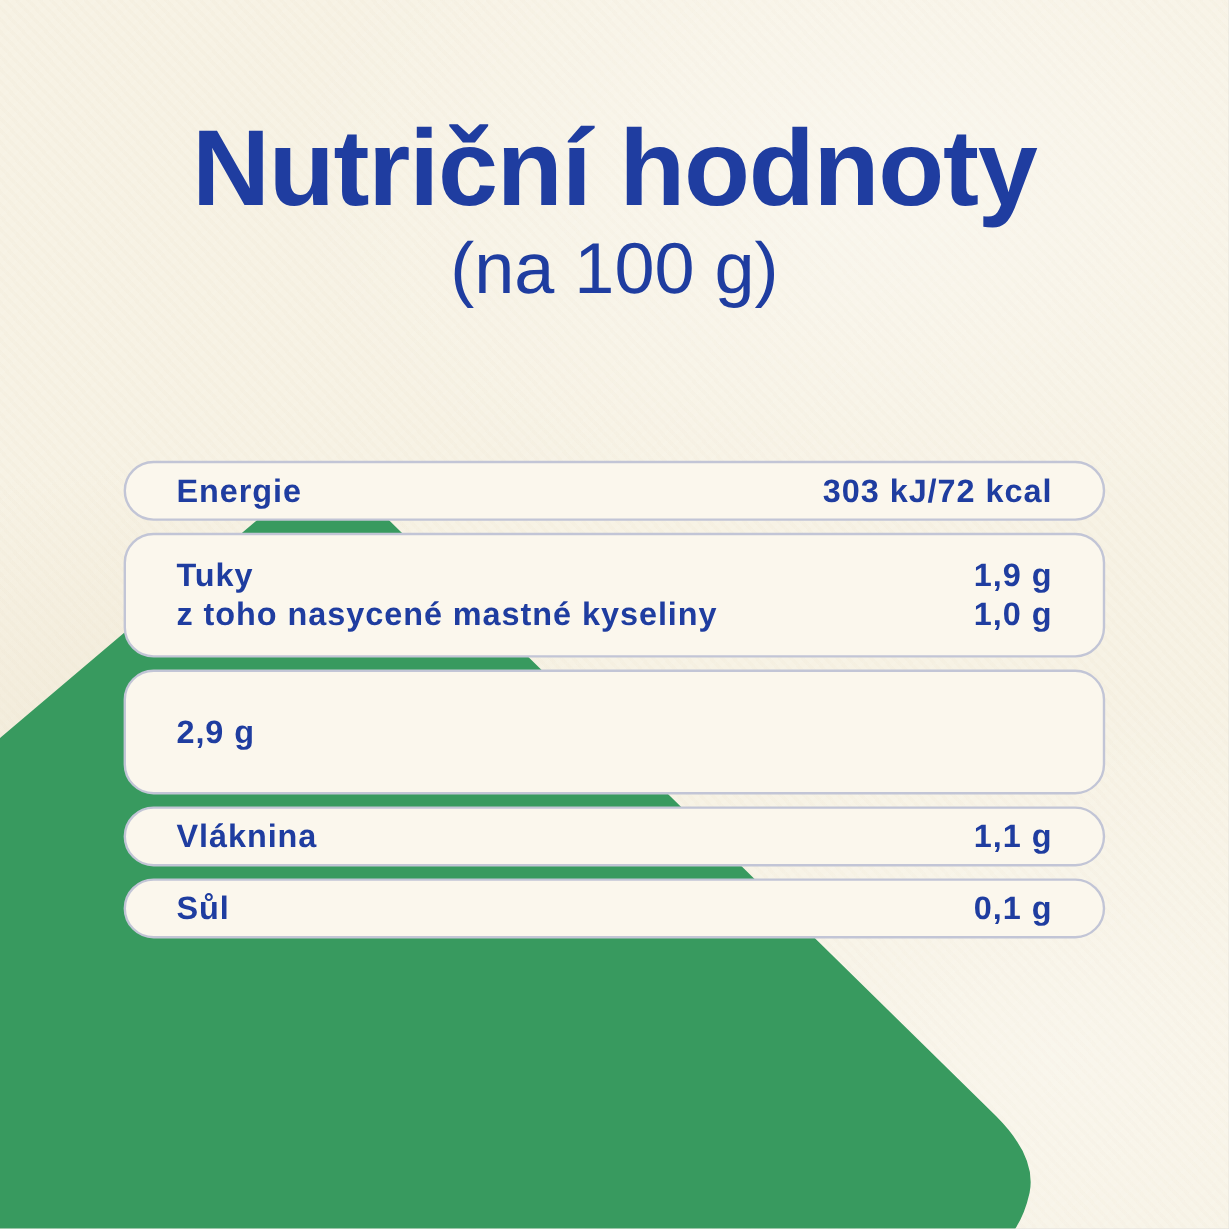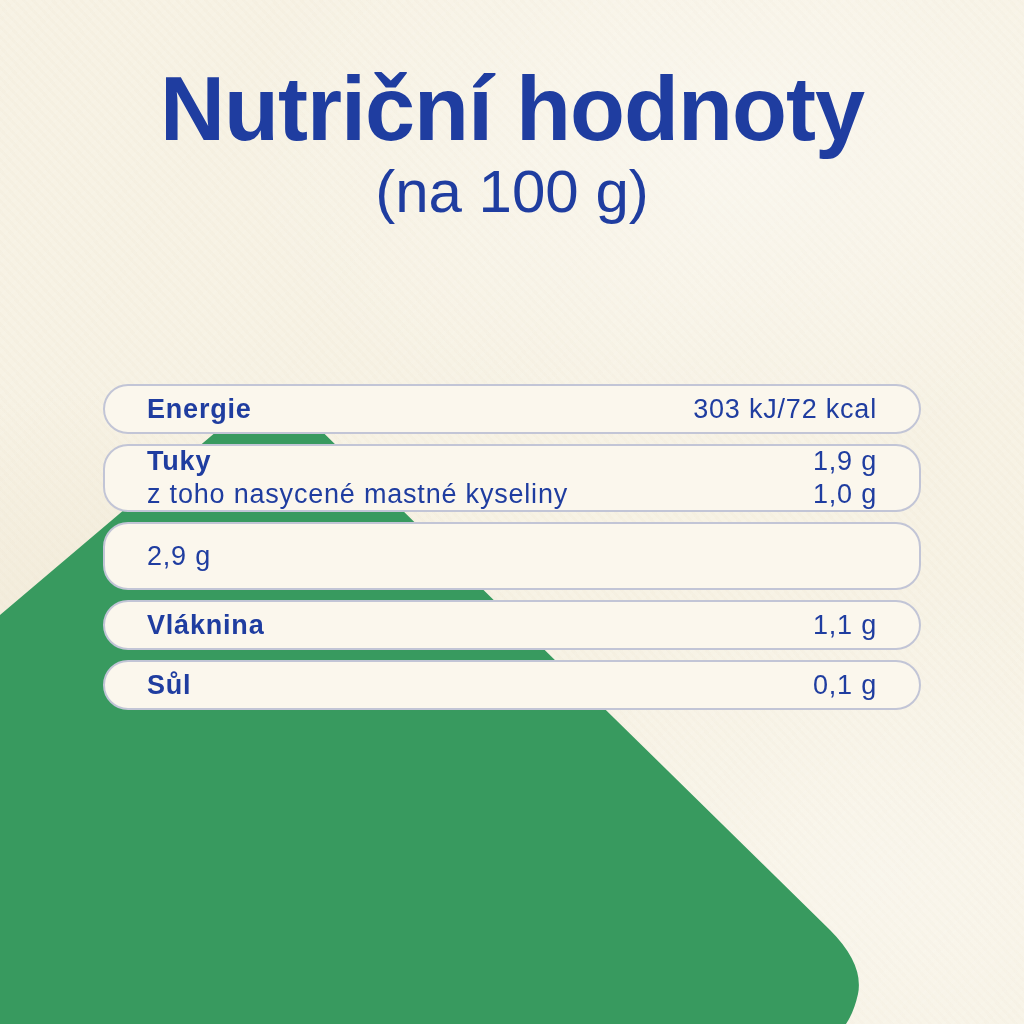--- a/index.html
+++ b/index.html
@@ -13,21 +13,21 @@
     background-image:
       radial-gradient(ellipse 820px 520px at 72% 14%, rgba(255,255,255,.38), transparent 62%),
       radial-gradient(ellipse 640px 430px at 12% 64%, rgba(234,223,199,.42), transparent 62%),
       radial-gradient(ellipse 720px 520px at 86% 86%, rgba(255,255,255,.30), transparent 60%),
       repeating-linear-gradient(47deg, rgba(222,210,184,.07) 0 3px, rgba(255,255,255,0) 3px 7px),
       repeating-linear-gradient(-43deg, rgba(255,255,255,.06) 0 2px, rgba(255,255,255,0) 2px 6px);
   }
   .header{position:absolute;top:0;left:0;width:1024px;text-align:center;color:var(--text-blue,#1f3da0);}
   .title{
     margin:0;
-    padding-top:64px;
+    padding-top:96px;
     font-size:90px;
     font-weight:bold;
     letter-spacing:-1px;
     line-height:1.0;
   }
   .subtitle{
     margin-top:8px;
     font-size:60px;
     font-weight:normal;
     letter-spacing:0px;
@@ -44,25 +44,25 @@
     background:var(--card-fill,#fbf7ed);
     border:2px solid var(--card-border,#c2c5d6);
     border-radius:25px;
     padding:4px 42px;
     display:flex;flex-direction:column;justify-content:center;
     color:var(--text-blue,#1f3da0);
     font-size:27px;
     letter-spacing:0.8px;
   }
   .h1{height:50px;}
-  .h2{height:68px;}
+  .h2{height:104px;}
   .line{display:flex;justify-content:space-between;align-items:baseline;line-height:33px;}
   .lbl{font-weight:bold;}
   .note{font-weight:normal;}
-  .val,.sub{font-weight:normal;}
+  .val,.sub{font-weight:bold;}
 </style>
 </head>
 <body>
 
 <div class="canvas">
 
   <svg class="blob" viewBox="0 0 1024 1024" xmlns="http://www.w3.org/2000/svg" aria-hidden="true">
     <path fill="currentColor" d="M 256 398
              Q 272 384 288 398
              L 830 930

